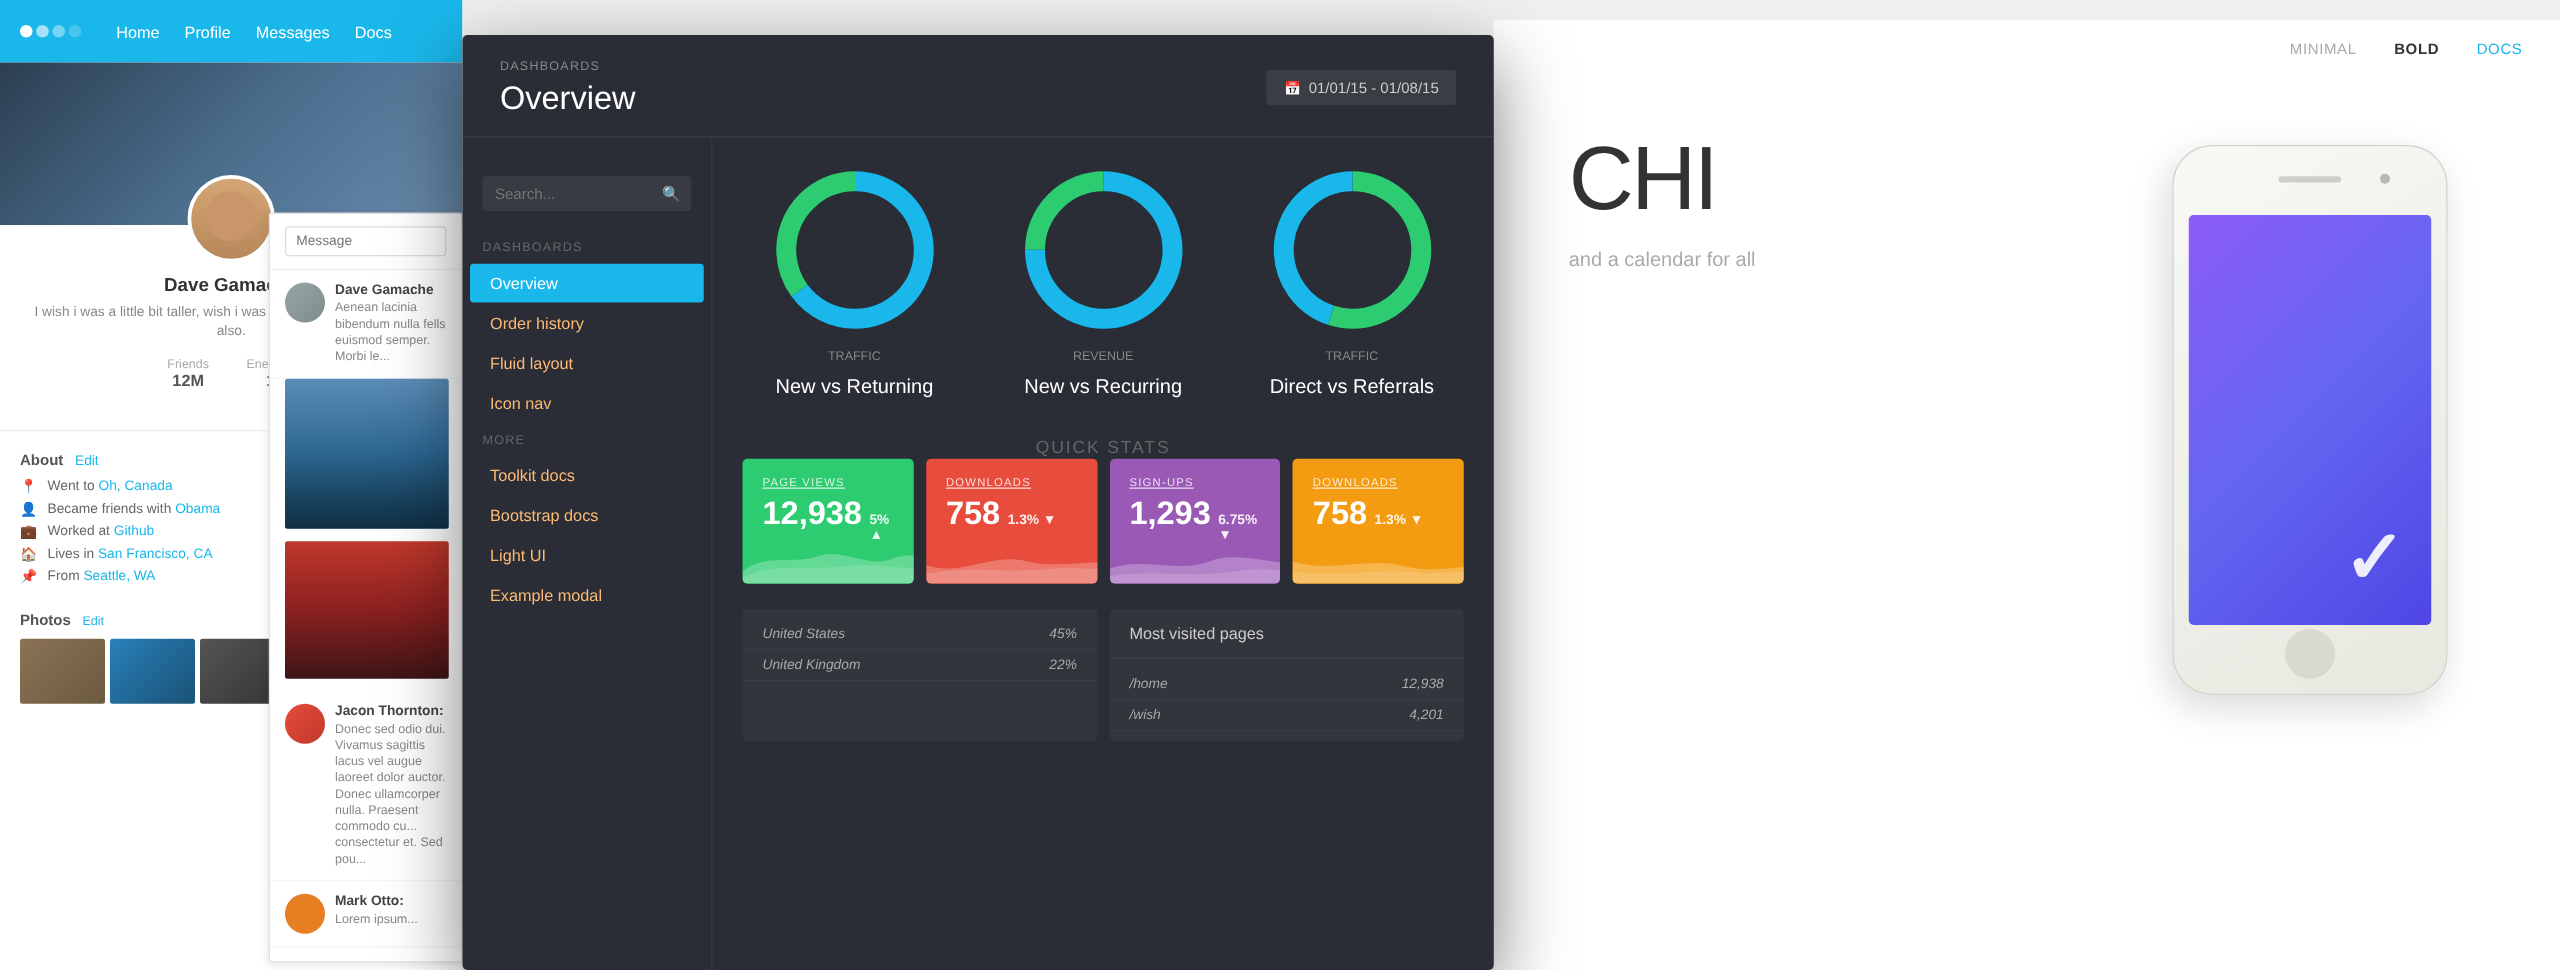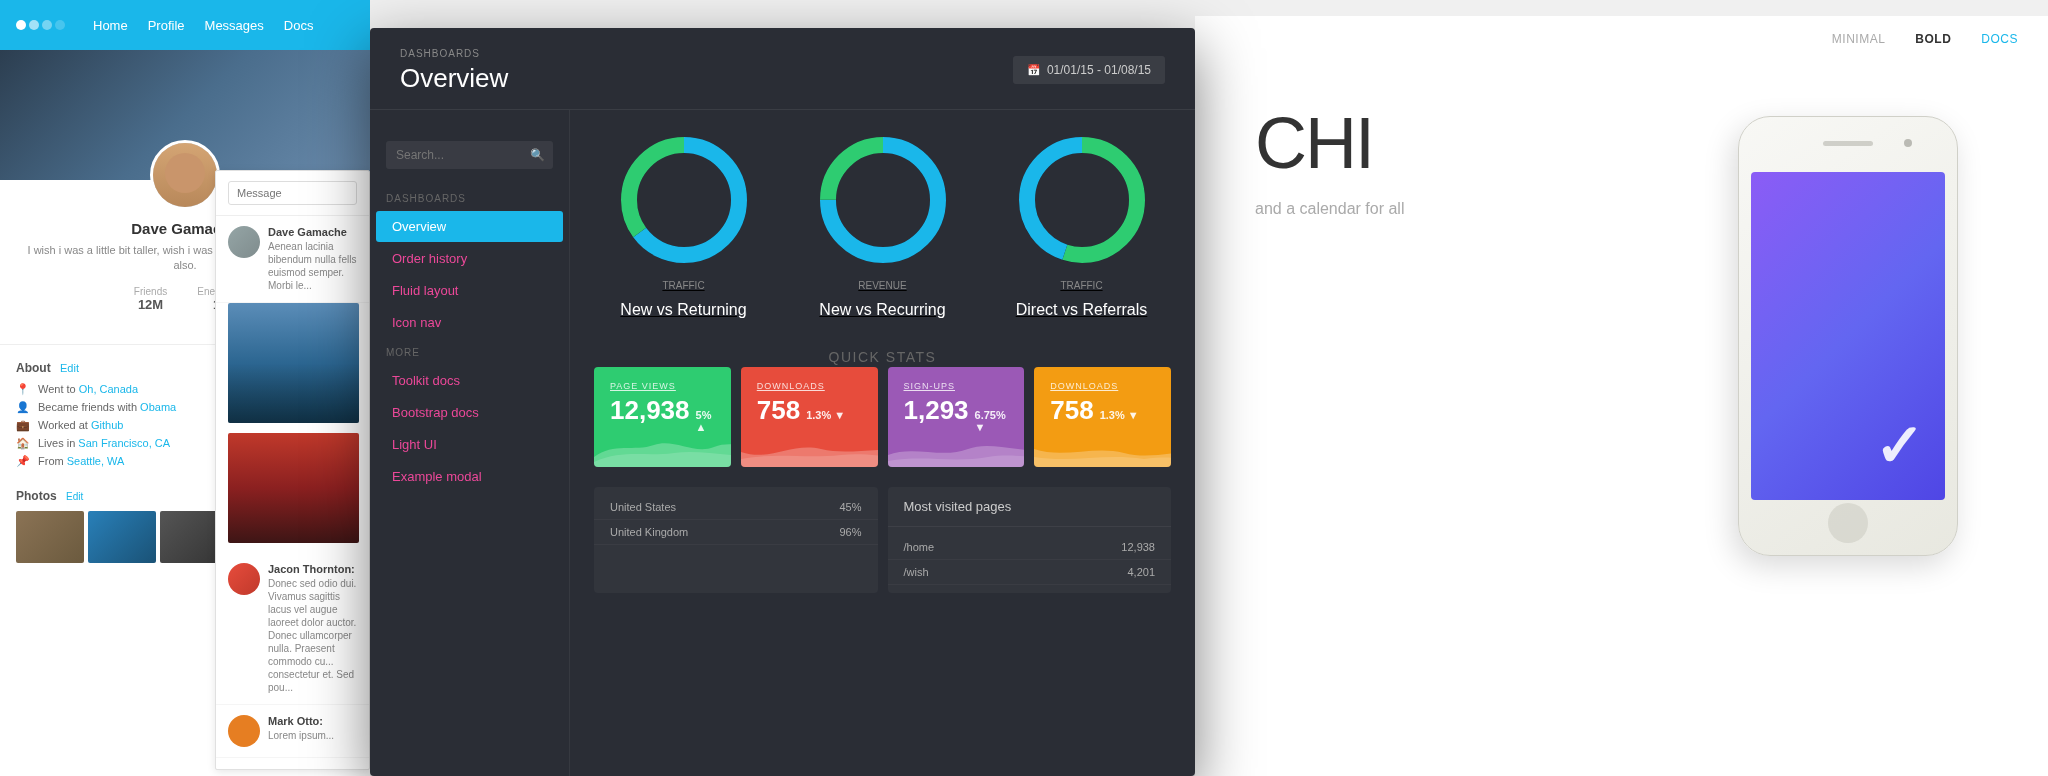--- a/index.html
+++ b/index.html
@@ -285,21 +285,21 @@
     .sidebar-section-label {
       font-size: 10px;
       color: #666;
       letter-spacing: 1px;
       text-transform: uppercase;
       padding: 8px 16px 6px;
     }
     .sidebar-item {
       padding: 8px 16px;
       font-size: 13px;
-      color: #ec4899;
+      color: #fdba74;
       cursor: pointer;
       border-radius: 3px;
       margin: 1px 6px;
     }
     .sidebar-item.active {
       background: #1ab7ea;
       color: #fff;
     }
 
     
@@ -308,21 +308,20 @@
       padding: 20px 24px;
       overflow-y: auto;
     }
 
     
     .charts-row {
       display: flex;
       gap: 20px;
       justify-content: space-around;
       margin-bottom: 30px;
-      text-decoration: underline;
     }
     .chart-item {
       display: flex;
       flex-direction: column;
       align-items: center;
       gap: 10px;
     }
     .donut-svg { width: 140px; height: 140px; }
     .chart-label { font-size: 10px; color: #888; text-transform: uppercase; text-align: center; }
     .chart-title { font-size: 16px; color: #fff; font-weight: 400; text-align: center; }
@@ -399,20 +398,21 @@
     .table-card-body {
       padding: 8px 0;
     }
     .table-row-item {
       display: flex;
       justify-content: space-between;
       padding: 6px 16px;
       font-size: 11px;
       color: #aaa;
       border-bottom: 1px solid rgba(255,255,255,0.04);
+      font-style: italic;
     }
 
     
     .right-panel {
       position: absolute;
       right: 0; top: 16px;
       width: 853px;
       height: 776px;
       background: #fff;
       overflow: hidden;
@@ -743,21 +743,21 @@
 
       <div class="tables-row">
         <div class="table-card">
           <div class="table-card-body">
             <div class="table-row-item">
               <span>United States</span>
                 <span>45%</span>
             </div>
             <div class="table-row-item">
               <span>United Kingdom</span>
-                <span>96%</span>
+                <span>22%</span>
             </div>
           </div>
         </div>
         <div class="table-card">
           <div class="table-card-header">Most visited pages</div>
           <div class="table-card-body">
             <div class="table-row-item">
               <span>/home</span>
                 <span>12,938</span>
             </div>

